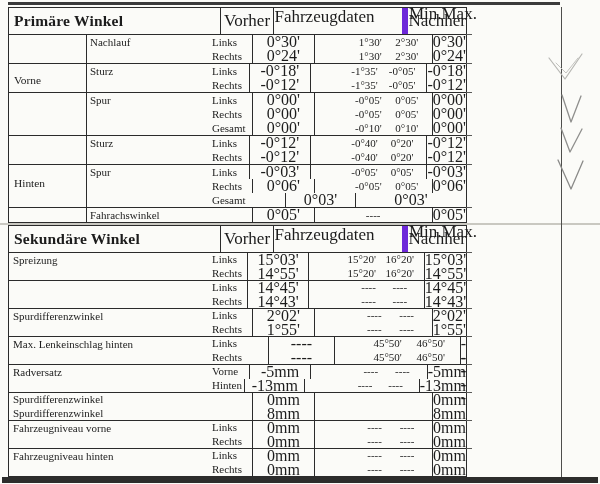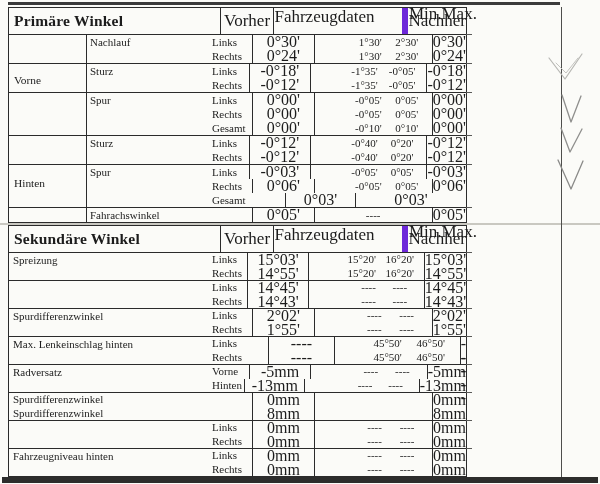--- a/index.html
+++ b/index.html
@@ -414,20 +414,21 @@
           <div class="side-cell">
             <span class="side-label">Rechts</span>
           </div>
           <div class="v-cell">0mm</div>
           <div class="mm-wrap">
             <span class="mm-min">----</span>
             <span class="mm-max">----</span>
           </div>
           <div class="n-cell">0mm</div>
         </div>
+        <span class="block-name">Fahrzeugniveau vorne</span>
       </div>
       <div class="block" style="height: 28px;">
         <div class="row">
           <div class="side-cell">
             <span class="side-label">Links</span>
           </div>
           <div class="v-cell">0mm</div>
           <div class="mm-wrap">
             <span class="mm-min">----</span>
             <span class="mm-max">----</span>

